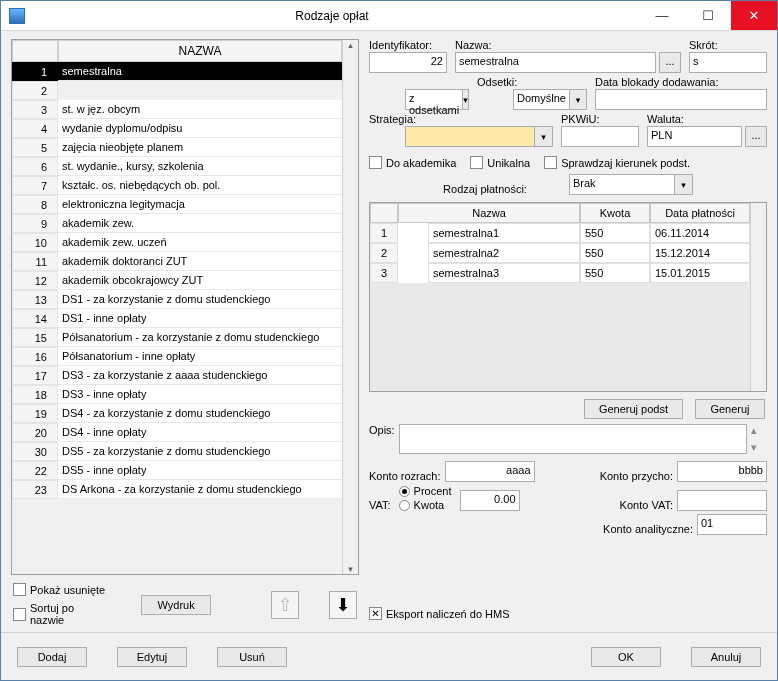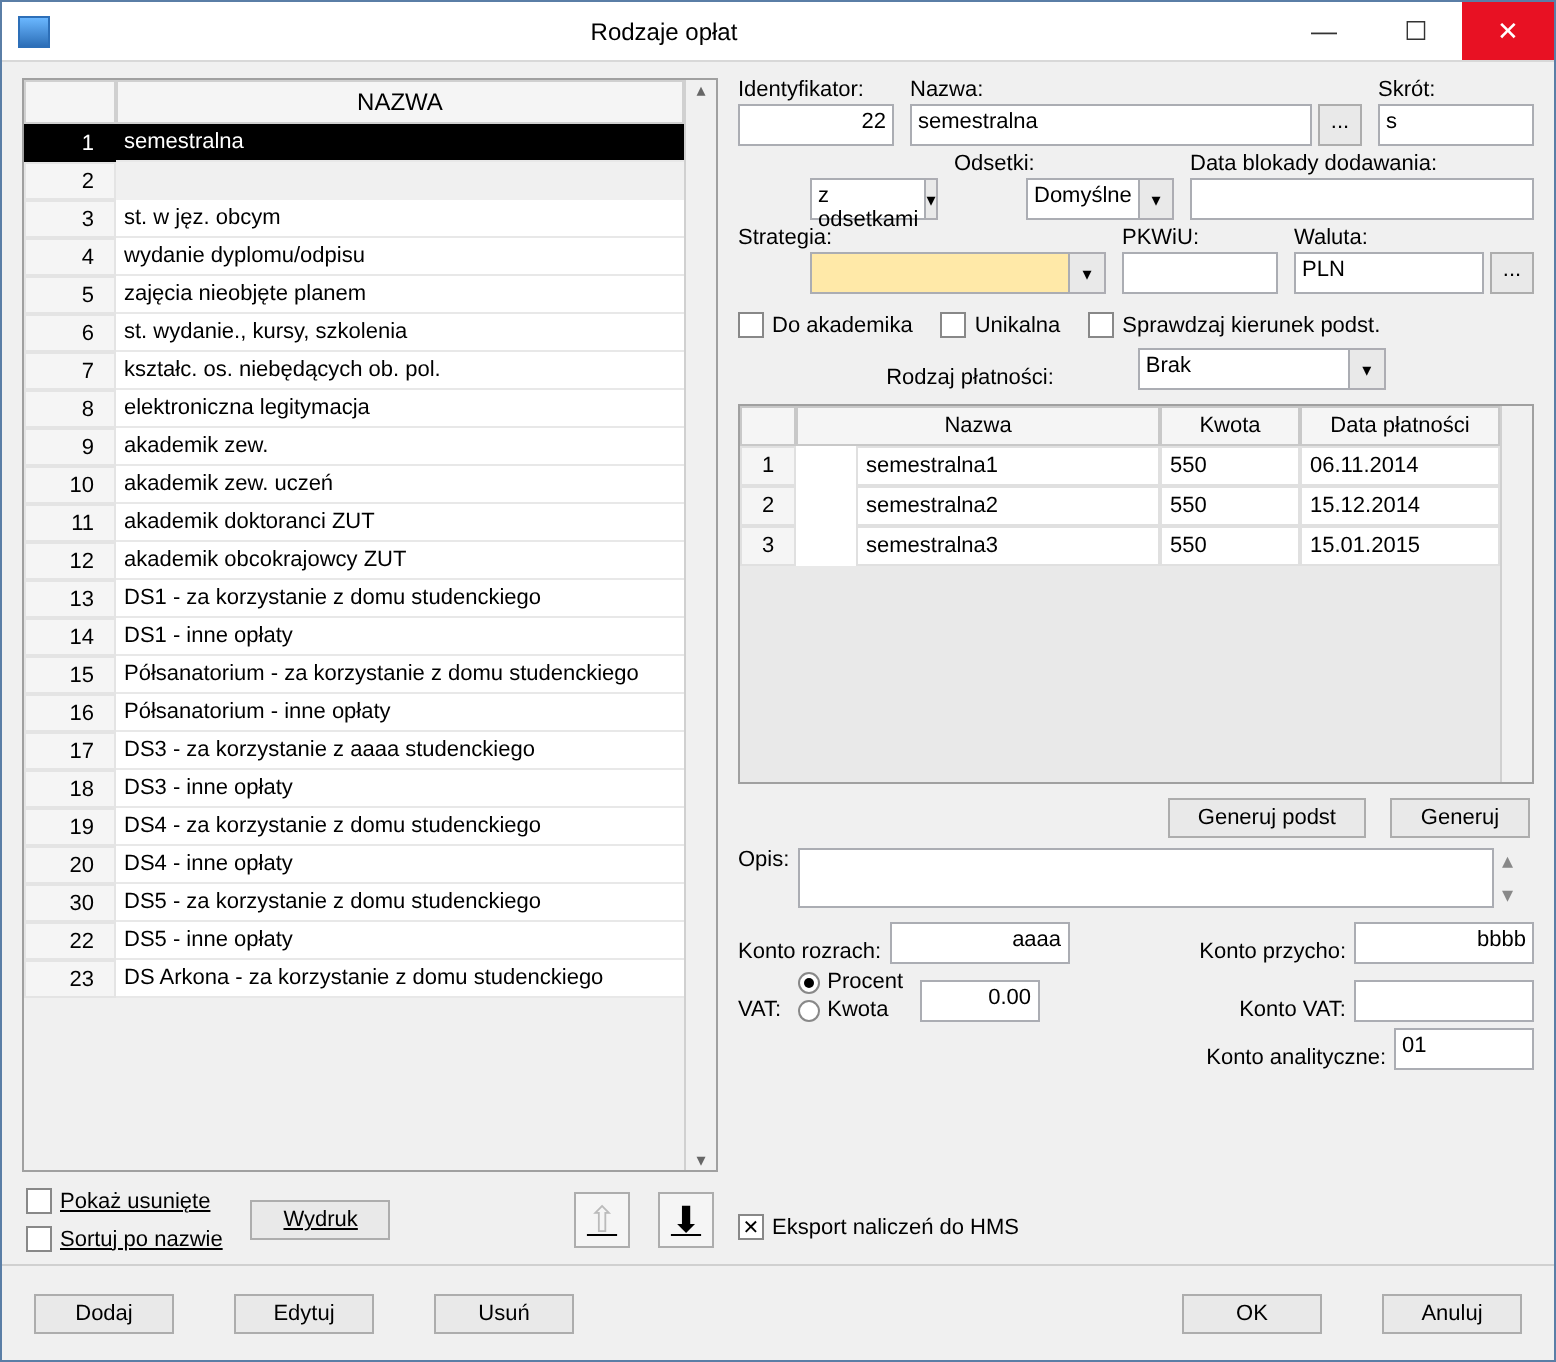--- a/index.html
+++ b/index.html
@@ -21,21 +21,21 @@
   .lh-name { flex: 1; }
   .list-rows { overflow-y: hidden; }
   .lr { display: flex; height: 19px; }
   .lr-num { width: 46px; text-align: right; padding-right: 10px; background:#f5f5f5; border:1px solid #e4e4e4; line-height:18px; }
   .lr-name { flex: 1; padding-left: 4px; background:#fff; border-bottom:1px solid #e8e8e8; line-height:18px; white-space:nowrap; overflow:hidden; }
   .lr.sel .lr-num { background:#000; color:#fff; border-color:#000; }
   .lr.sel .lr-name { background:#000; color:#fff; }
   .list-scroll { width: 16px; background:#f0f0f0; border-left:1px solid #d0d0d0; position:relative; }
   .list-scroll::before { content:"▴"; position:absolute; top:0; left:0; right:0; text-align:center; font-size:9px; color:#666; }
   .list-scroll::after  { content:"▾"; position:absolute; bottom:0; left:0; right:0; text-align:center; font-size:9px; color:#666; }
-  .left-bottom { display:flex; align-items:center; gap:14px; padding:8px 2px 0 2px;text-decoration:underline; }
+  .left-bottom { display:flex; align-items:center; gap:30px; padding:8px 2px 0 2px; }
   .chk { display:flex; align-items:center; gap:4px; }
   .chk-box { width:13px; height:13px; border:1px solid #888; background:#fff; display:flex; align-items:center; justify-content:center; font-size:10px; }
   .btn { border:1px solid #adadad; background:#e9e9e9; padding:3px 14px; min-width:70px; text-align:center; }
   .arrow-btn { width:28px; height:28px; border:1px solid #adadad; background:#f5f5f5; display:flex; align-items:center; justify-content:center; font-size:18px; }
   .arrow-btn.disabled { color:#bbb; }
   .right-panel { flex:1; display:flex; flex-direction:column; gap:3px; }
   .row { display:flex; gap:8px; align-items:flex-end; }
   .field { display:flex; flex-direction:column; gap:1px; }
   .label { color:#000; }
   .input { border:1px solid #abadb3; background:#fff; padding:2px 3px; height:21px; }

